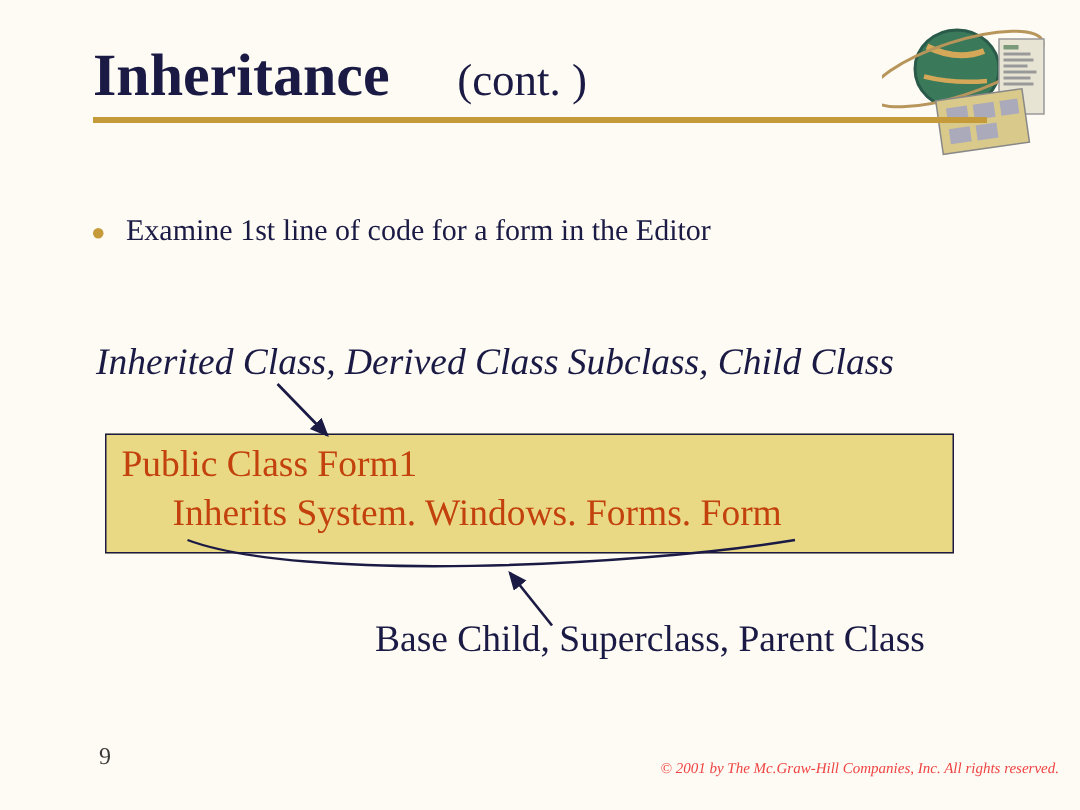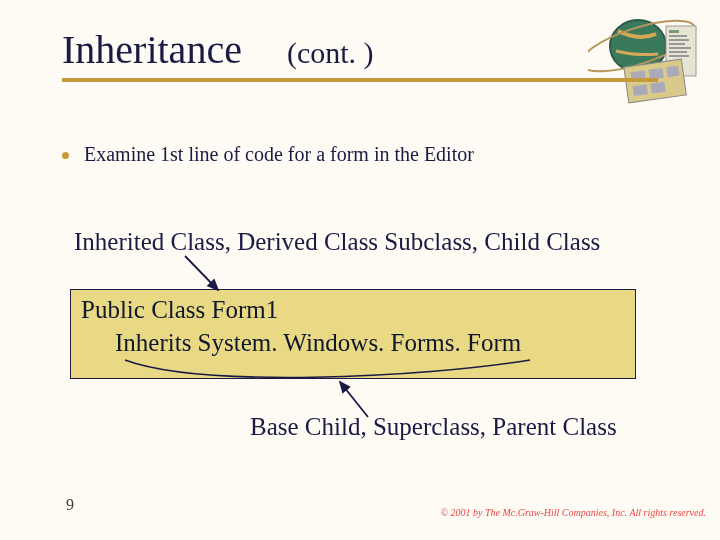--- a/index.html
+++ b/index.html
@@ -25,21 +25,21 @@
     height: 100px;
   }
   .title {
     position: absolute;
     top: 26px;
     left: 62px;
     font-size: 36px;
     color: #1a1a44;
     font-weight: normal;
   }
-  .title .main { font-size: 40px; }
+  .title .main { font-size: 40px; font-weight: bold; }
   .title .cont { font-size: 30px; margin-left: 36px; }
   .title-underline {
     position: absolute;
     top: 78px;
     left: 62px;
     width: 596px;
     height: 4px;
     background: #c49a3a;
   }
   .bullet {
@@ -56,35 +56,36 @@
     left: -22px;
     top: 10px;
     width: 7px;
     height: 7px;
     background: #c49a3a;
     border-radius: 50%;
   }
   .label-top {
     position: absolute;
     top: 228px;
-    left: 74px;
+    left: 64px;
     font-size: 25px;
     color: #1a1a44;
+    font-style: italic;
   }
   .codebox {
     position: absolute;
     top: 289px;
     left: 70px;
     width: 566px;
-    height: 90px;
+    height: 80px;
     background: #e9d985;
     border: 1.5px solid #1a1a44;
     padding: 4px 10px;
     font-size: 25px;
-    color: #0f172a;
+    color: #c2410c;
     line-height: 1.3;
   }
   .codebox .line2 { padding-left: 34px; }
   .label-bottom {
     position: absolute;
     top: 413px;
     left: 250px;
     font-size: 25px;
     color: #1a1a44;
   }

